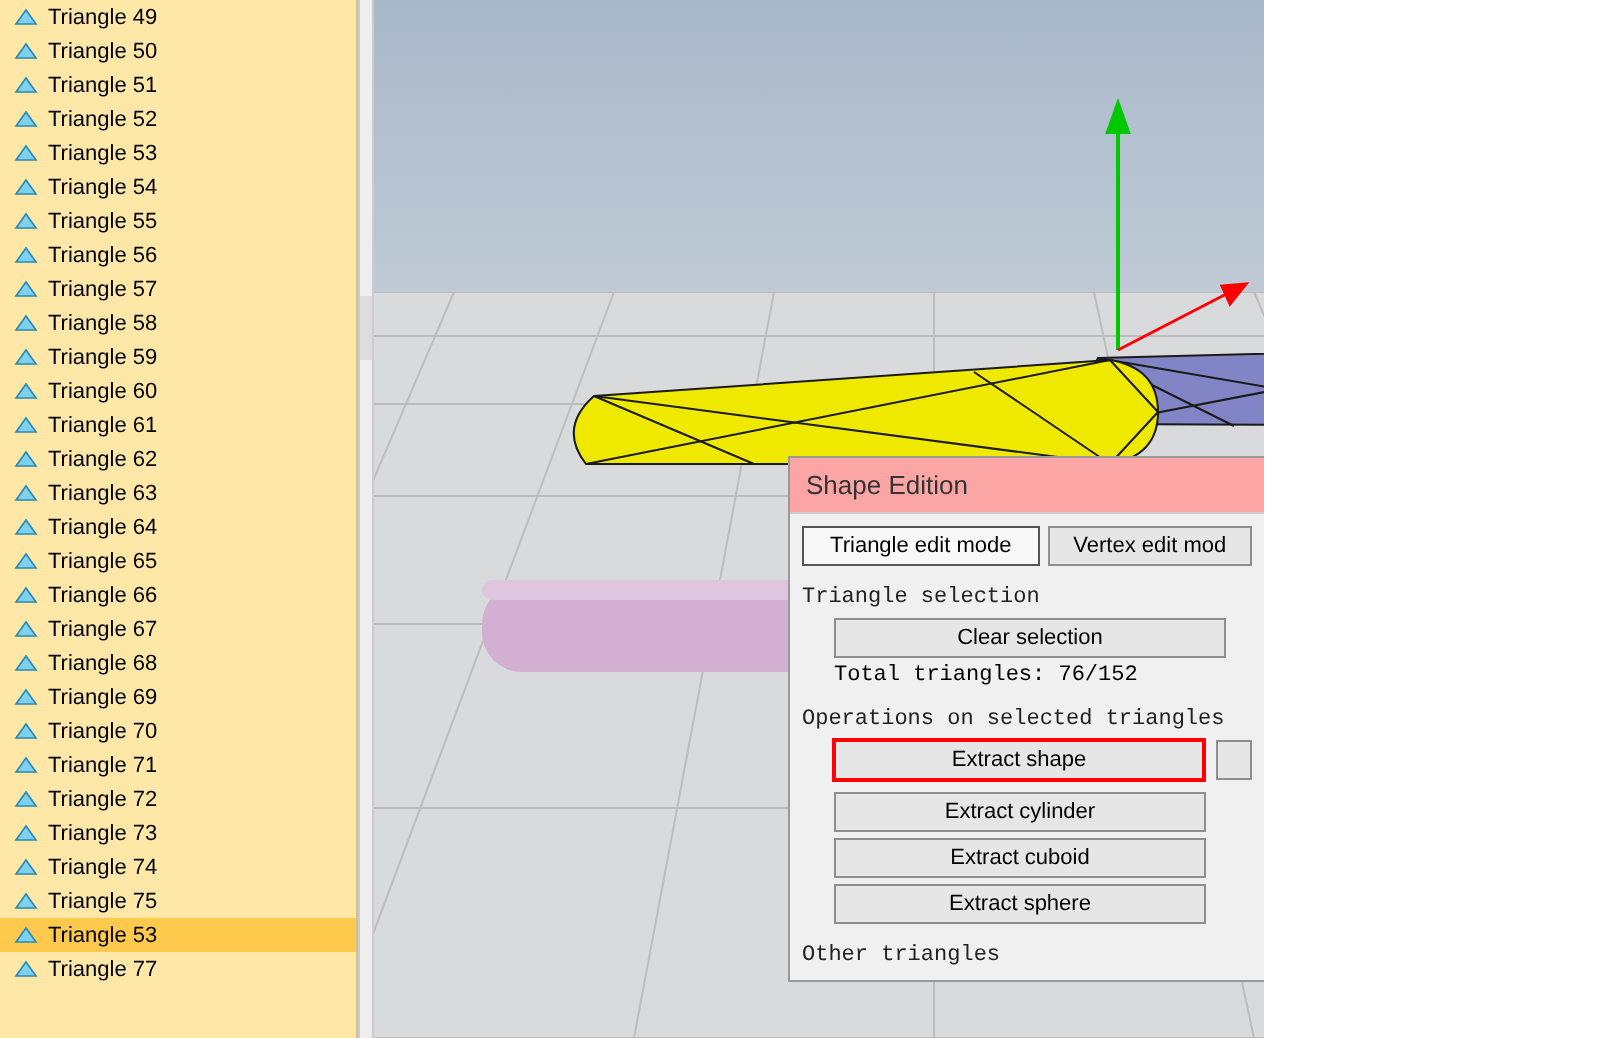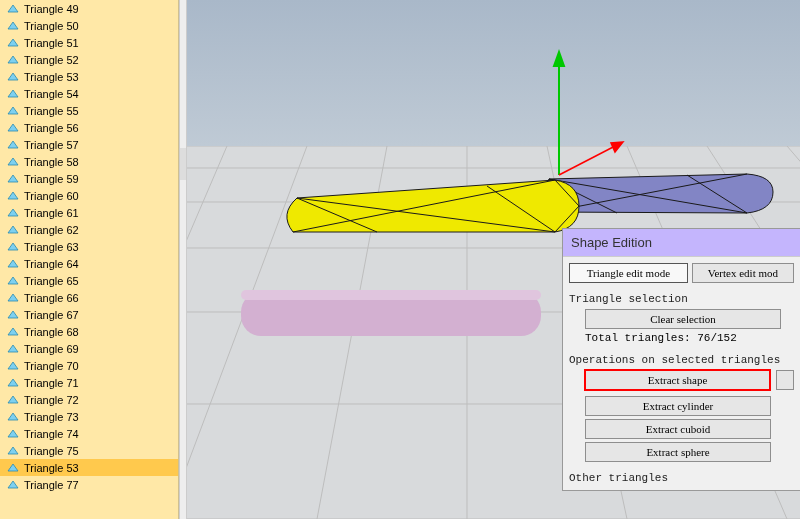--- a/index.html
+++ b/index.html
@@ -1,33 +1,33 @@
 <!DOCTYPE html>
 <html><head>
 <meta charset="utf-8">
 <style>
 html,body{margin:0;padding:0;width:800px;height:519px;overflow:hidden;font-family:Arial,sans-serif;font-size:11px;background:#fff}
-.root{display:flex;width:800px;height:519px}
+.root{display:flex;width:632px;height:519px}
 .sidebar{width:178px;height:519px;background:#ffe8a7;overflow:hidden;border-right:1px solid #d0c090}
 .tree-item{display:flex;align-items:center;height:17px;padding-left:6px;cursor:pointer;white-space:nowrap}
 .tree-item.selected{background:#ffc94d}
 .tree-icon{display:inline-flex;width:14px;height:14px;align-items:center;justify-content:center;margin-right:4px}
 .tree-label{color:#000}
 .splitter{width:6px;background:#eee;border-left:1px solid #ccc;border-right:1px solid #ccc;position:relative}
 .splitter-grip{position:absolute;top:148px;width:6px;height:32px;background:#ddd}
 .viewport{flex:1;position:relative;height:519px;overflow:hidden}
 .sky{position:absolute;left:0;top:0;right:0;height:146px;background:linear-gradient(#a9b8c9,#bfcad5)}
 .floor{position:absolute;left:0;top:146px;right:0;bottom:0;background:#d8dadc}
 .floor svg{position:absolute;left:0;top:0}
 .objects{position:absolute;left:0;top:0;right:0;bottom:0;pointer-events:none}
 .panel{position:absolute;right:0;top:228px;width:237px;background:#f0f0f0;border:1px solid #999;border-right:none;font-family:"Courier New",monospace;font-size:11px}
-.panel-title{font-family:Arial,sans-serif;font-size:13px;padding:6px 8px;border-bottom:1px solid #ccc;color:#333;background:#c4b5fd}
+.panel-title{font-family:Arial,sans-serif;font-size:13px;padding:6px 8px;border-bottom:1px solid #ccc;color:#333;background:#fca5a5}
 .panel-body{padding:6px 6px 6px 6px}
 .mode-row{display:flex;gap:4px;margin-bottom:10px}
-.btn{background:#e6e6e6;border:1px solid #8e8e8e;padding:3px 6px;font-family:Liberation Serif, serif;font-size:11px;cursor:pointer;text-align:center;white-space:nowrap}
+.btn{background:#e6e6e6;border:1px solid #8e8e8e;padding:3px 6px;font-family:Liberation Sans, sans-serif;font-size:11px;cursor:pointer;text-align:center;white-space:nowrap}
 .btn.pressed{background:#f8f8f8;border:1px solid #555}
 .section-label{margin:4px 0 4px 0;padding:0;color:#222}
 .clear-btn{width:196px;margin-left:16px;margin-bottom:3px}
 .total-line{margin-left:16px;margin-bottom:10px}
 .op-btn{width:186px;margin:0 0 3px 16px;display:block}
 .op-btn.highlight{outline:2px solid #ff0000;outline-offset:-1px}
 .op-row{display:flex;align-items:flex-start;gap:6px;margin-left:16px;margin-bottom:3px}
 .other-line{margin:10px 0 0 0}
 </style>
 </head>

